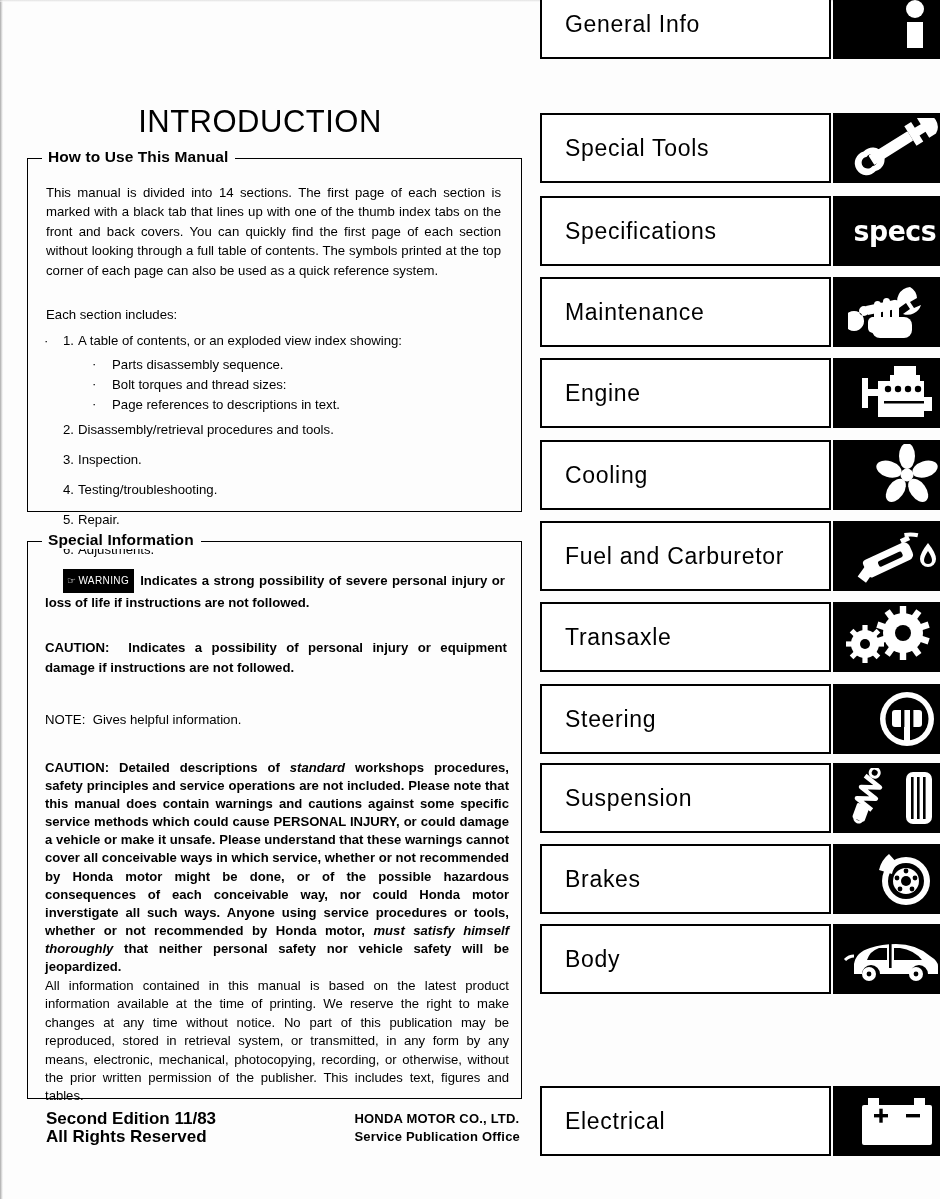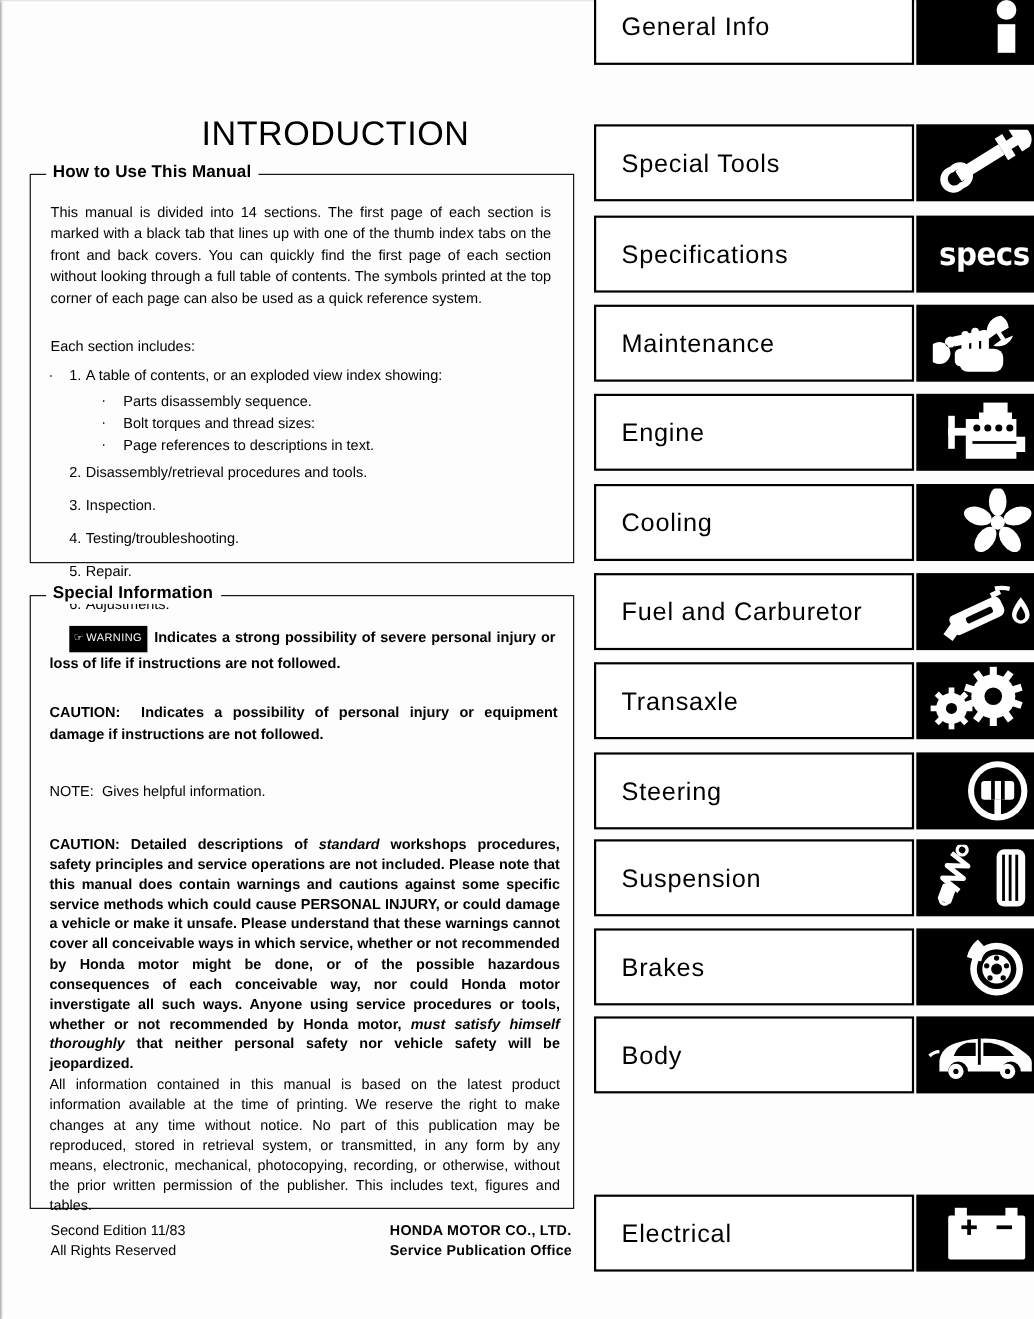--- a/index.html
+++ b/index.html
@@ -43,21 +43,20 @@
     width: 534px; height: 1199px;
   }
   #page-title {
     position: absolute;
     left: 0; top: 104px;
     width: 520px;
     text-align: center;
     font-size: 31px;
     letter-spacing: .5px;
     font-weight: 400;
-    padding-left: 45px;
   }
 
   .panel {
     position: absolute;
     border: 1.5px solid #000;
     background: transparent;
   }
   .panel-legend {
     position: absolute;
     top: -11px;
@@ -196,22 +195,23 @@
 
   #footer {
     position: absolute;
     left: 46px; top: 1110px;
     width: 474px;
     display: flex;
     justify-content: space-between;
     align-items: flex-start;
   }
   #footer-left {
-    font-size: 13px;
+    font-size: 17px;
     line-height: 17.5px;
+    font-weight: bold;
   }
   #footer-right {
     font-size: 13px;
     line-height: 17.5px;
     font-weight: bold;
     text-align: left;
     letter-spacing: .2px;
   }
 
   

